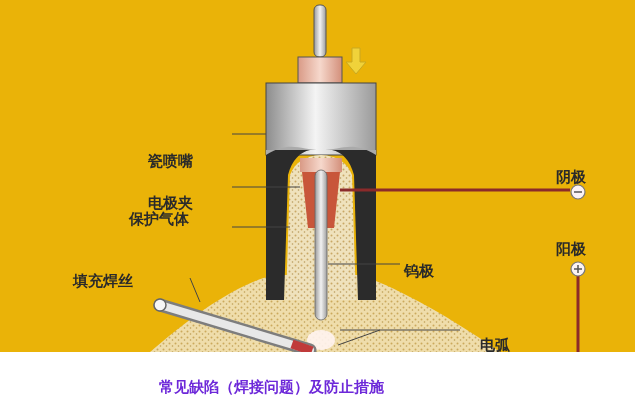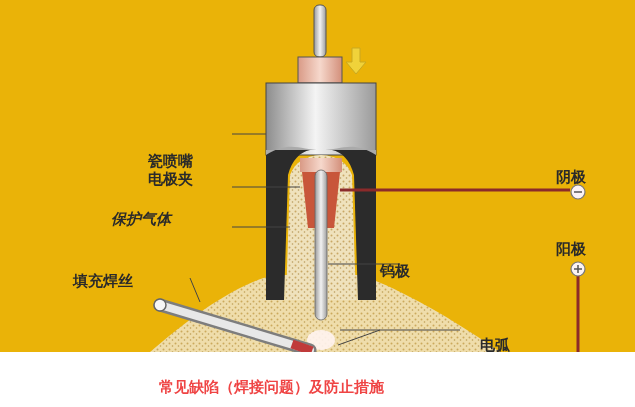--- a/index.html
+++ b/index.html
@@ -1,21 +1,21 @@
 <!DOCTYPE html>
 <html><head>
 <meta charset="utf-8">
 <style>
   html, body { margin:0; padding:0; }
   body { width:635px; height:407px; background:#ffffff; position:relative; overflow:hidden;
          font-family:"DejaVu Sans", sans-serif; }
   .figure { position:absolute; left:0; top:0; width:635px; height:352px; background:#eab308; overflow:hidden; }
   .figure svg { position:absolute; left:0; top:0; }
   .label { position:absolute; font-size:15px; color:#2a2a2a; font-weight:bold; white-space:nowrap; line-height:18px; }
-  .caption { position:absolute; left:0; top:378px; width:543px; text-align:center; font-size:15px; font-weight:bold; color:#ef4444; }
+  .caption { position:absolute; left:0; top:378px; width:543px; text-align:center; font-size:15px; font-weight:bold; color:#6d28d9; }
 </style>
 </head>
 <body>
 
 <div class="figure">
   <svg width="635" height="352" viewBox="0 0 635 352">
     <defs>
       <linearGradient id="body" x1="0" x2="1" y1="0" y2="0">
         <stop offset="0" stop-color="#8d8d8d"></stop>
         <stop offset="0.45" stop-color="#f4f4f4"></stop>
@@ -83,22 +83,22 @@
     <line x1="340" y1="190" x2="570" y2="190" stroke="#8b2a2a" stroke-width="3"></line>
     <circle cx="578" cy="192" r="7" fill="#fbf3f4" stroke="#777" stroke-width="1.2"></circle>
     <line x1="574" y1="192" x2="582" y2="192" stroke="#555" stroke-width="1.5"></line>
     <line x1="578" y1="275" x2="578" y2="352" stroke="#8b2a2a" stroke-width="3"></line>
     <circle cx="578" cy="269" r="7" fill="#fbf3f4" stroke="#777" stroke-width="1.2"></circle>
     <line x1="574" y1="269" x2="582" y2="269" stroke="#555" stroke-width="1.5"></line>
     <line x1="578" y1="265" x2="578" y2="273" stroke="#555" stroke-width="1.5"></line>
   </svg>
 
   <div class="label" style="left:148px;top:152px;">瓷喷嘴</div>
-  <div class="label" style="left:148px;top:170px;">电极夹</div>
-  <div class="label" style="left:111px;top:210px;font-style:italic;">保护气体</div>
-  <div class="label" style="left:380px;top:262px;">钨极</div>
+  <div class="label" style="left:148px;top:194px;">电极夹</div>
+  <div class="label" style="left:129px;top:210px;">保护气体</div>
+  <div class="label" style="left:404px;top:262px;">钨极</div>
   <div class="label" style="left:73px;top:272px;">填充焊丝</div>
   <div class="label" style="left:480px;top:336px;">电弧</div>
   <div class="label" style="left:556px;top:168px;">阴极</div>
   <div class="label" style="left:556px;top:240px;">阳极</div>
 </div>
 
 <div class="caption">常见缺陷（焊接问题）及防止措施</div>
 
 </body></html>

